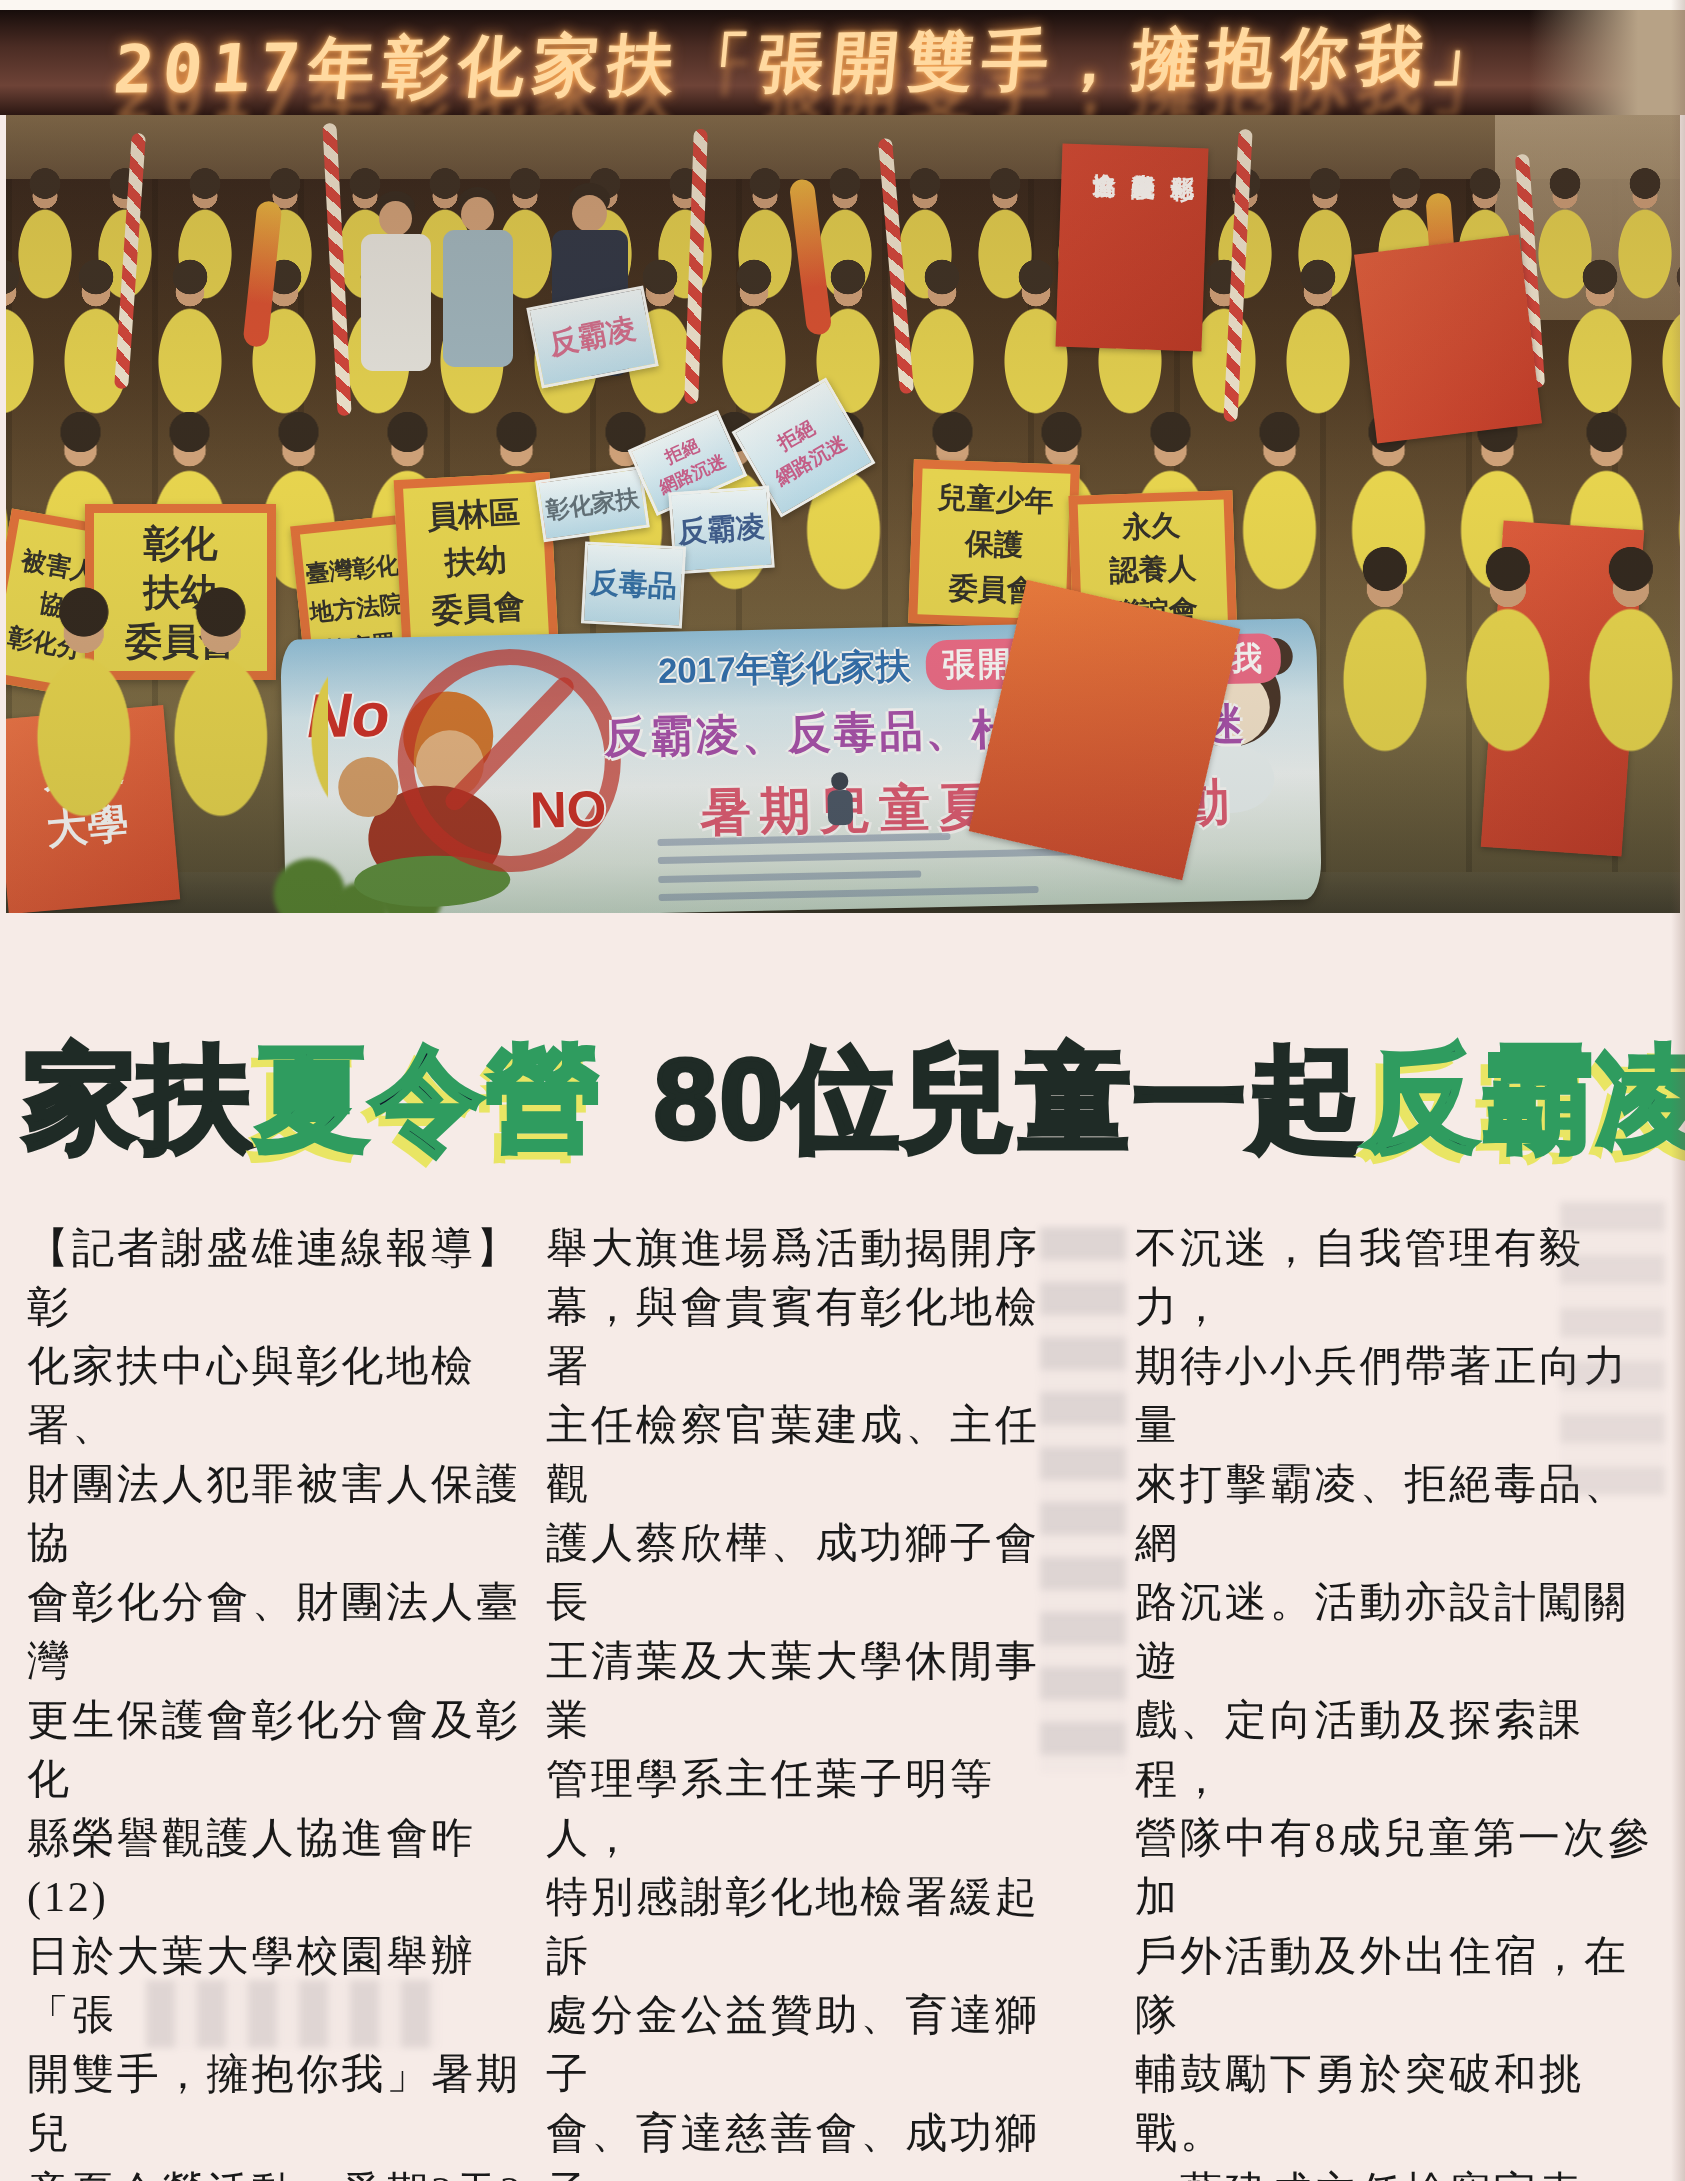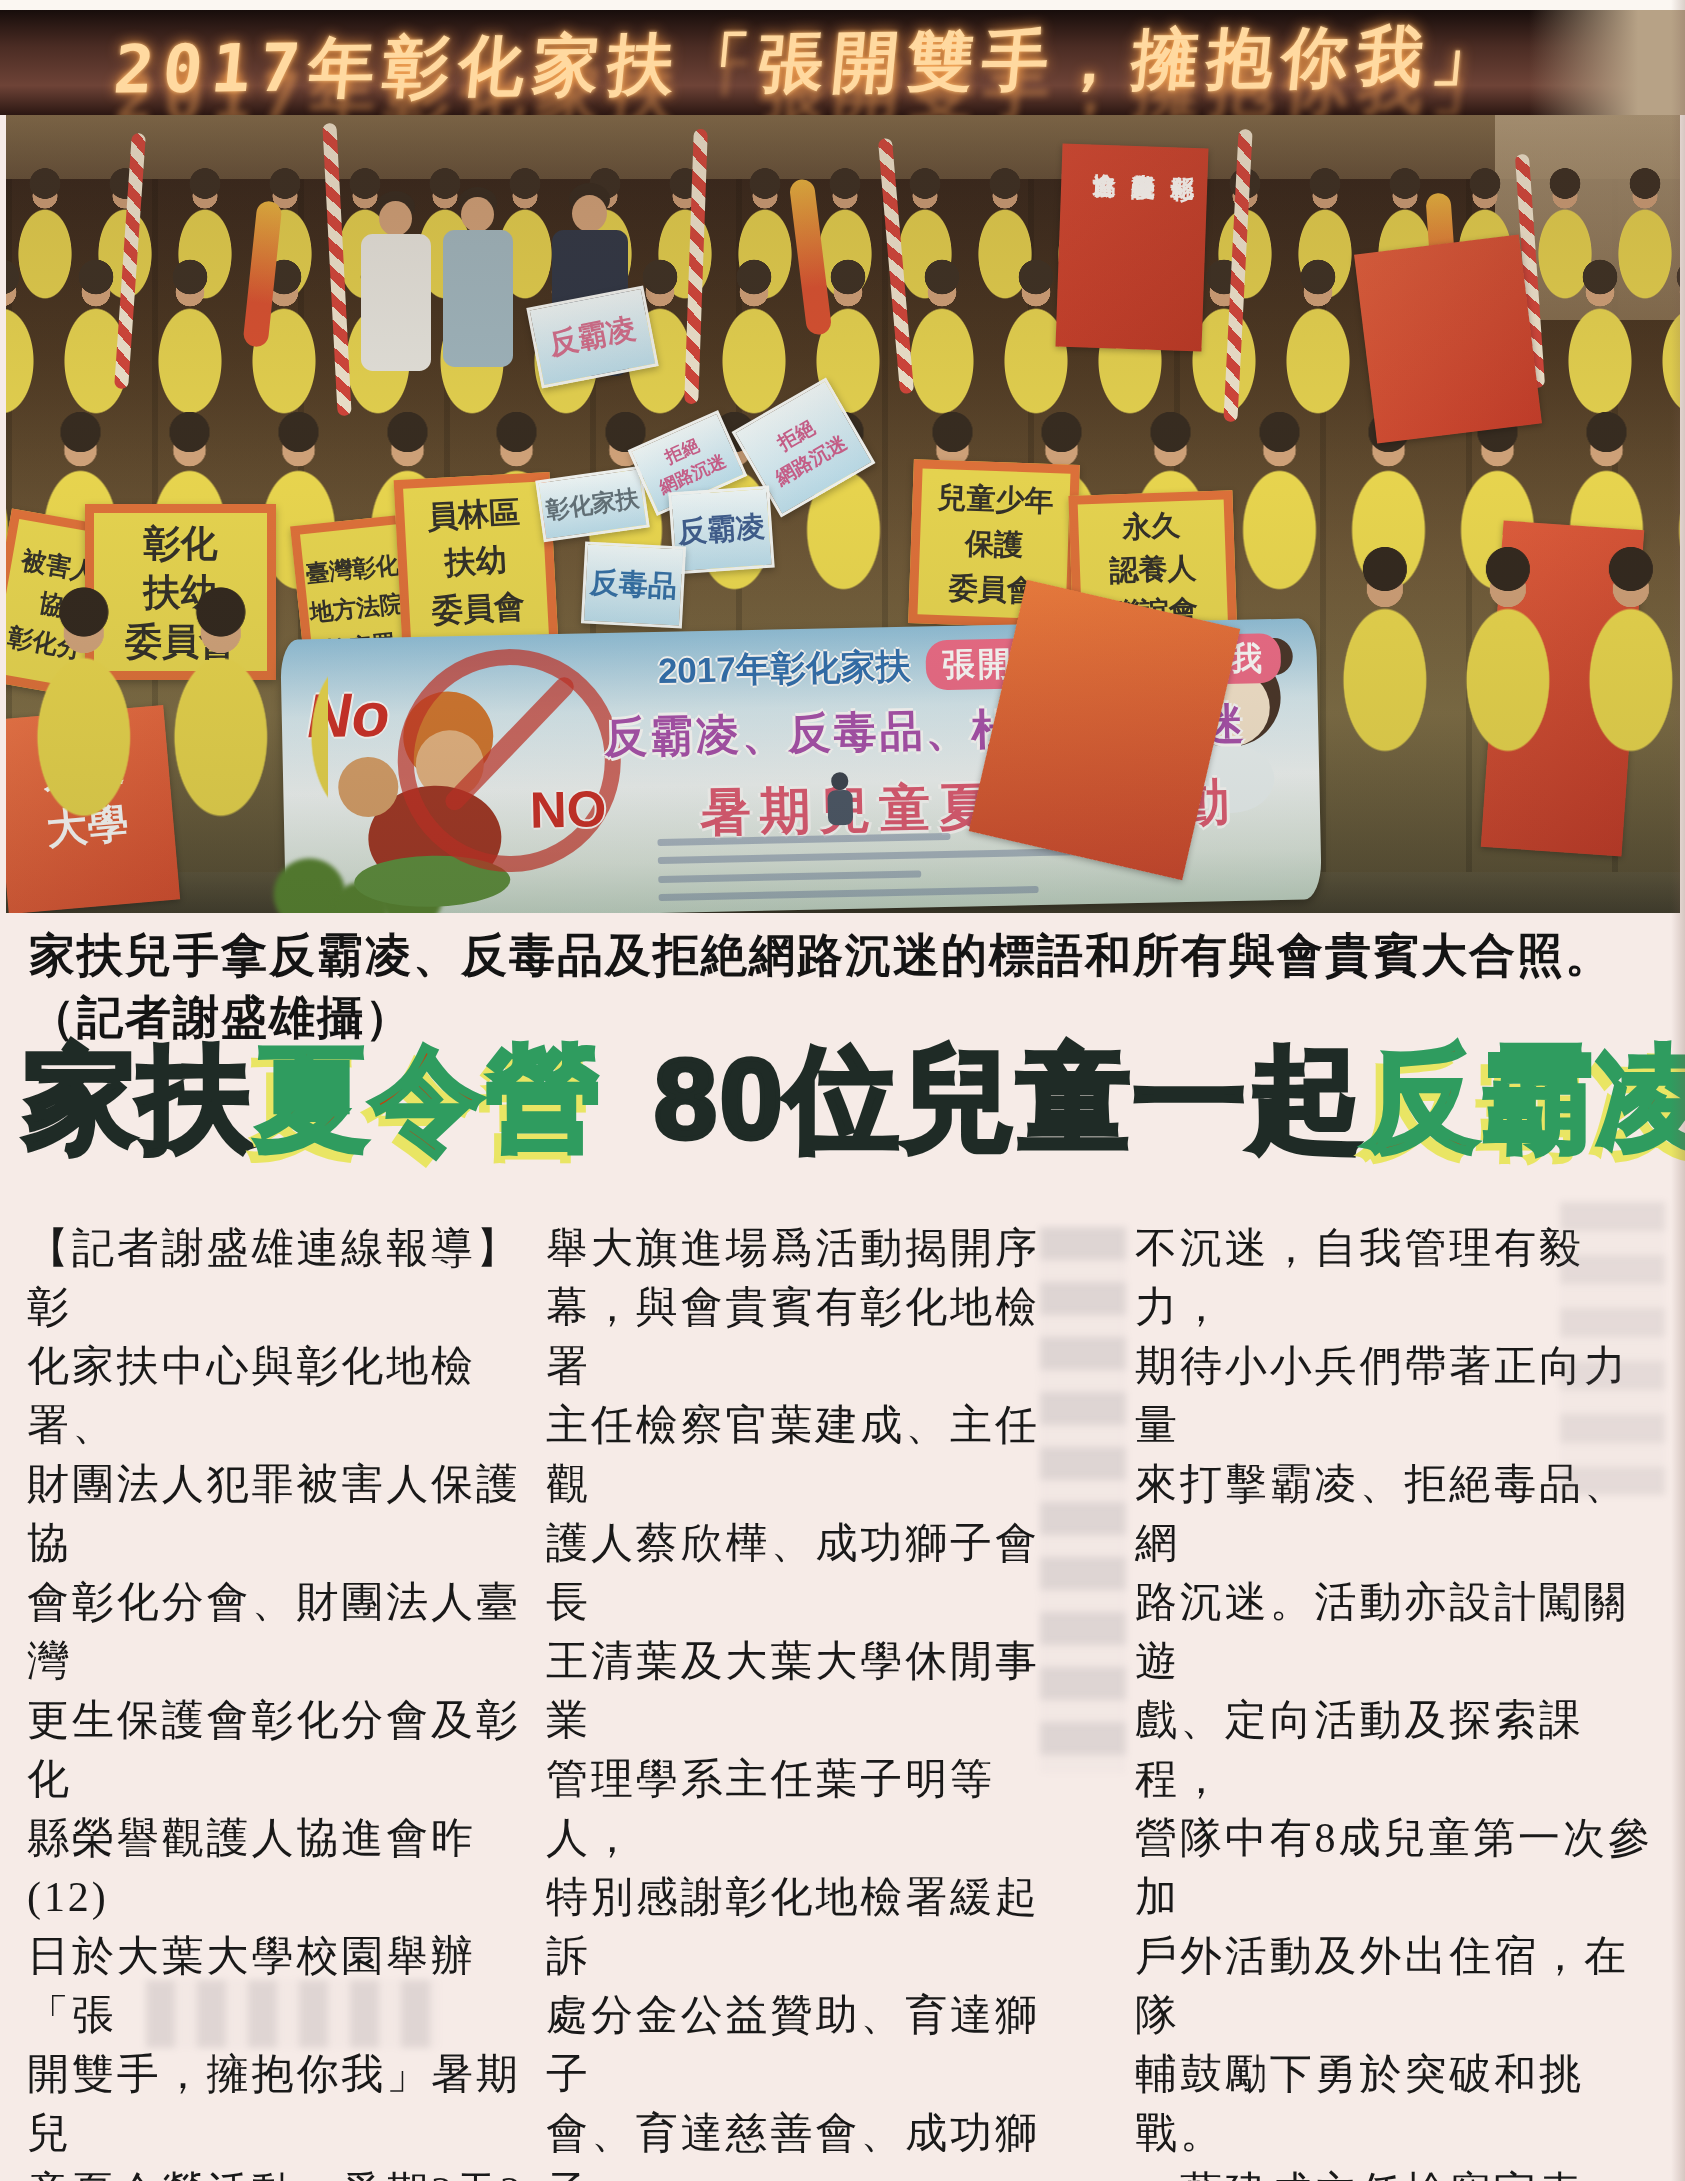--- a/index.html
+++ b/index.html
@@ -157,21 +157,21 @@
   .f1{left:0;bottom:0;width:72px;height:72px;} .f2{left:59px;bottom:-7.8px;width:55px;height:55px;}
   .f3{left:107px;bottom:0;width:62px;height:62px;}
   .floor{position:absolute;left:0;bottom:0;width:100%;height:41px;z-index:2;
      background:linear-gradient(0deg,#3f3b2c,#5a523b);}
   
   .caption{position:absolute;top:925px;left:29px;width:1638px;font-size:46px;font-weight:bold;
      color:#141414;letter-spacing:2px;}
   .headline{position:absolute;top:1024px;left:23.4px;white-space:nowrap;font-size:113px;font-weight:900;
      letter-spacing:2.9px;}
   .headline .dark{color:#1f2b26;margin-top:32px;-webkit-text-stroke:4.9px #1f2b26;}
-  .headline .green{color:#c2410c;-webkit-text-stroke:4.9px #2f9c5f;
+  .headline .green{color:#0f172a;-webkit-text-stroke:4.9px #2f9c5f;
      text-shadow:-9.8px 9.8px 0 #e9e564;}
   .headline .gap{display:inline-block;width:51px;}
   .col{position:absolute;top:1219px;width:511px;font-family:"Liberation Serif","DejaVu Serif",serif;
      font-size:42px;line-height:59px;letter-spacing:2.9px;color:#191919;white-space:pre-line;}
   .col1{left:27px;} .col2{left:546px;} .col3{left:1135px;width:532px;}
   
   .bleed{position:absolute;filter:blur(3.9px);opacity:.5;z-index:0;}
   .bleed1{left:1040px;top:1227px;width:86px;height:546px;
      background:repeating-linear-gradient(180deg,rgba(110,110,118,.35) 0 33px,rgba(110,110,118,.06) 33px 55px);}
   .bleed2{left:146px;top:1980px;width:293px;height:68px;
@@ -309,21 +309,20 @@
           <i class="g-body"></i>
       </div>
     </div>
 
     <div class="crowd crowd-left-front"></div>
     <div class="crowd crowd-right-front"></div>
     <div class="floor"></div>
     <div class="photo-tone"></div>
   </div>
 
-  <div class="caption">家扶兒手拿反霸凌、反毒品及拒絶網路沉迷的標語和所有與會貴賓大合照。（記者謝盛雄攝）</div>
 
   <div class="headline">
     <span class="dark">家扶</span><span class="green">夏令營</span><span class="gap"></span><span class="dark">80位兒童一起</span><span class="green">反霸凌</span>
   </div>
 
   <div class="col col1">【記者謝盛雄連線報導】彰
 化家扶中心與彰化地檢署、
 財團法人犯罪被害人保護協
 會彰化分會、財團法人臺灣
 更生保護會彰化分會及彰化

